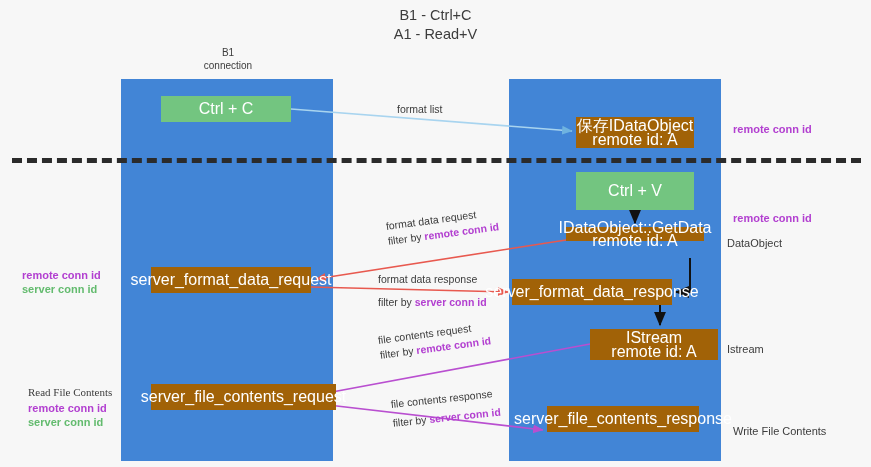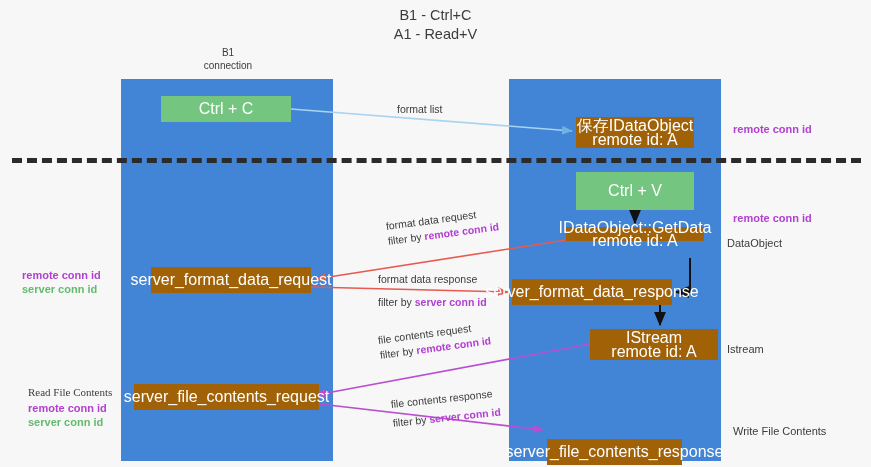--- a/index.html
+++ b/index.html
@@ -39,22 +39,22 @@
   .green{background:#73c580;}
   .orange{background:#a16207;}
 
   #n-ctrlc{left:161px;top:96px;width:130px;height:26px;}
   #n-idataobj{left:576px;top:117px;width:118px;height:31px;}
   #n-ctrlv{left:576px;top:172px;width:118px;height:38px;}
   #n-getdata{left:566px;top:227px;width:138px;height:14px;}
   #n-sfdreq{left:151px;top:267px;width:160px;height:26px;}
   #n-sfdresp{left:512px;top:279px;width:160px;height:26px;}
   #n-istream{left:590px;top:329px;width:128px;height:31px;}
-  #n-sfcreq{left:134px;top:384px;width:185px;height:26px;}
-  #n-sfcresp{left:547px;top:439px;width:135px;height:26px;}
+  #n-sfcreq{left:151px;top:384px;width:185px;height:26px;}
+  #n-sfcresp{left:547px;top:406px;width:152px;height:26px;}
 
   
   #divider{
     position:absolute;left:12px;top:158px;width:849px;height:0;
     border-top:5px dashed #2b2b2b;
   }
 
   
   .ann{position:absolute;font-size:11px;line-height:14px;color:#3c3c3c;white-space:nowrap;}
   .c-purple{color:#b23fd0;font-weight:bold;}

